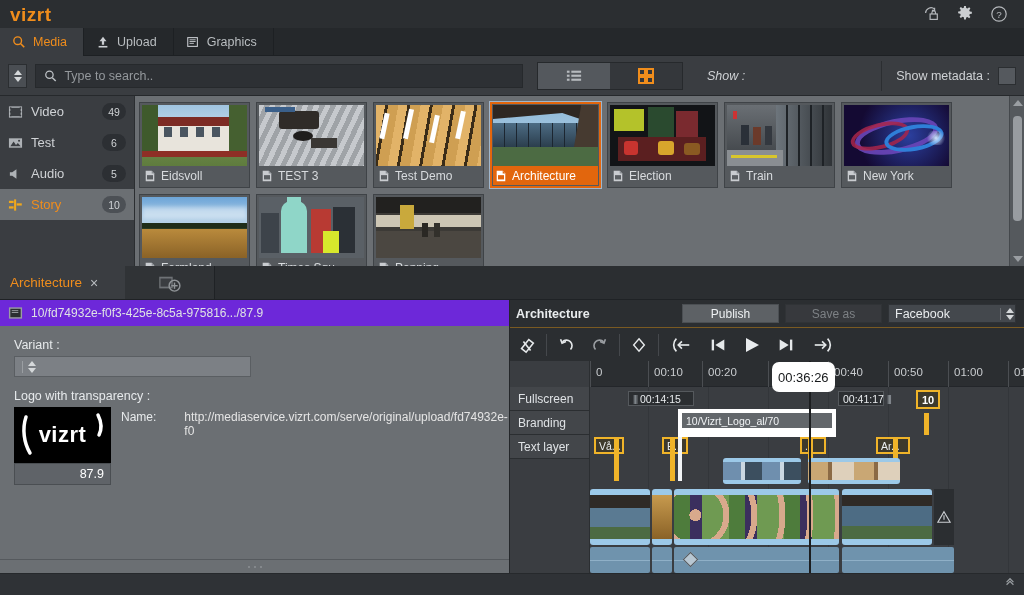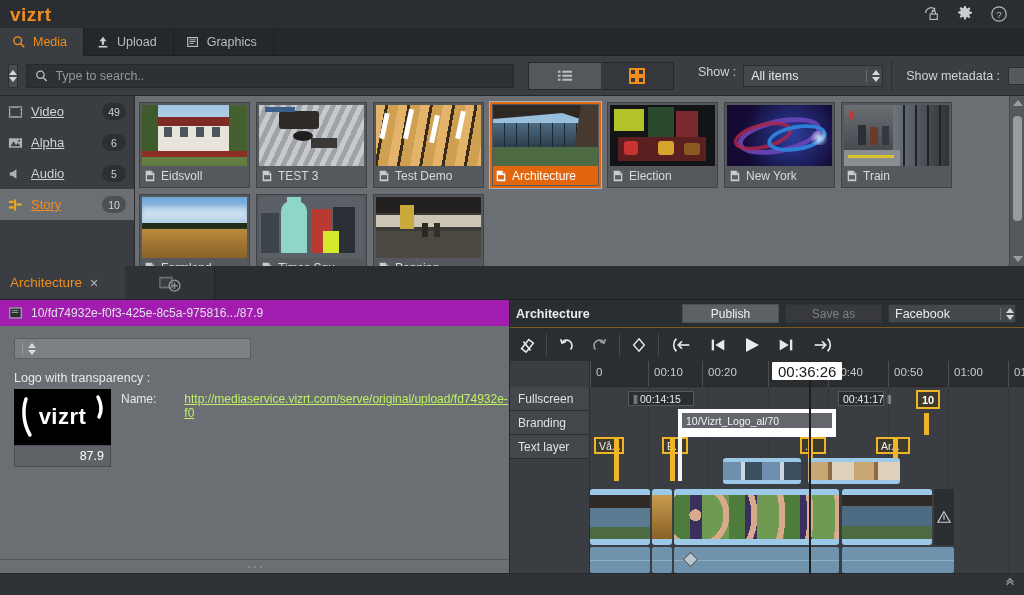--- a/index.html
+++ b/index.html
@@ -49,37 +49,37 @@
     display: flex; align-items: center; padding: 0 8px; gap: 7px;
   }
   .searchbox input {
     background: transparent; border: 0; outline: 0; color: #cfd2d5;
     font-family: "Liberation Sans", sans-serif; font-size: 12.5px; width: 100%;
   }
   .searchbox input::placeholder { color: #94989c; }
   .viewtoggle { display: flex; border: 1px solid #26292c; margin-left: 6px; }
   .vbtn { width: 72px; height: 26px; display: flex; align-items: center; justify-content: center; background: #54585d; }
   .vbtn.active { background: #34373b; }
-  .showgrp { display: flex; align-items: flex-start; gap: 7px; margin-left: 16px; }
+  .showgrp { display: flex; align-items: center; gap: 21px; margin-left: 16px; font-style: italic; }
   .lbl { color: #cfd2d5; font-size: 12.5px; white-space: nowrap; }
   .selectbox {
     width: 140px; height: 22px; background: #44484d; border: 1px solid #2b2e31;
     display: flex; align-items: center; padding: 0 4px 0 7px; color: #e3e6e8; font-size: 12.5px;
   }
   .selectbox .sv { flex: 1; }
   .sel-arrows { width: 12px; display: flex; flex-direction: column; align-items: center; gap: 2px; border-left: 1px solid #6a6e73; padding-left: 6px; }
   .metagrp { margin-left: auto; display: flex; align-items: center; gap: 8px; border-left: 1px solid #2b2e31; padding-left: 14px; height: 30px; }
   .chk { width: 18px; height: 18px; background: #55595e; border: 1px solid #2b2e31; }
 
   
   .browser { height: 170px; display: flex; flex: none; background: #6b6f73; }
   .media-sidebar { width: 135px; background: #3a3d41; flex: none; border-right: 1px solid #2b2e31; }
   .msi { height: 31px; display: flex; align-items: center; padding: 0 8px; gap: 8px; color: #cfd2d5; font-size: 13px; }
   .msi.active { background: #6b6f73; color: #f08d1c; }
-  .msi .mname { flex: 1; text-decoration: underline; }
+  .msi .mname { flex: 1; }
   .badge {
     min-width: 24px; height: 17px; border-radius: 9px; background: #2c2f33; color: #cfd2d5;
     font-size: 10.5px; display: flex; align-items: center; justify-content: center; padding: 0 6px;
   }
   .msi.active .badge { background: #4c5055; }
   .grid-wrap { flex: 1; position: relative; overflow: hidden; background: #6b6f73; }
   .grid { display: flex; flex-wrap: wrap; gap: 6px; padding: 6px 0 0 4px; }
   .card { width: 111px; background: #55595d; border: 1px solid #3f4347; padding: 2px; }
   .card.sel { border: 2px solid #e2660d; padding: 1px; outline: 1px solid #9fb6cc; }
   .thumb { width: 105px; height: 61px; overflow: hidden; position: relative; display: block; }
@@ -92,35 +92,35 @@
 
   
   .doctabs { height: 34px; background: #2b2e31; display: flex; flex: none; border-bottom: 1px solid #1f2225; }
   .dtab { width: 125px; display: flex; align-items: center; gap: 8px; padding: 0 10px; color: #f08d1c; font-size: 13.5px; background: #3a3d41; }
   .dtab .x { color: #b9bdc0; font-size: 14px; }
   .dtab-add { width: 90px; display: flex; align-items: center; justify-content: center; background: #303336; border-right: 1px solid #1f2225; }
 
   
   .editor { flex: 1; display: flex; min-height: 0; }
   .leftpane { width: 510px; flex: none; display: flex; flex-direction: column; background: #6b6f73; border-right: 1px solid #24272a; }
-  .path-bar { height: 26px; background: #a21caf; display: flex; align-items: center; gap: 8px; padding: 0 8px; color: #dfe2e5; font-size: 12px; flex: none; }
+  .path-bar { height: 26px; background: #6d28d9; display: flex; align-items: center; gap: 8px; padding: 0 8px; color: #dfe2e5; font-size: 12px; flex: none; }
   .props { flex: 1; padding: 12px 14px; background: #6b6f73; overflow: hidden; position: relative; }
   .plabel { color: #e7eaec; font-size: 12.5px; margin-bottom: 4px; }
   .variant-select {
     width: 237px; height: 21px; background: #7c8085; border: 1px solid #5a5e62;
     display: flex; align-items: center; padding: 0 3px 0 7px; color: #f2f4f5; font-size: 12.5px; margin-bottom: 12px;
   }
   .logo-row { display: flex; gap: 10px; margin-top: 4px; }
   .logo-box {
     width: 97px; height: 56px; background: #000; display: flex; align-items: center; justify-content: center;
     position: relative; flex: none;
   }
   .logo-box .lg { color: #fff; font-size: 22px; font-weight: bold; letter-spacing: .5px; }
   .name-row { display: flex; gap: 28px; font-size: 12px; color: #e7eaec; padding-top: 3px; }
-  .name-row .nv { color: #bef264; text-decoration: underline; }
+  .name-row .nv { color: #e5e5e5; }
   .alpha-label { margin-top: 10px; }
   .alpha-field {
     width: 97px; height: 22px; background: #5f6368; border: 1px solid #4a4e52;
     display: flex; align-items: center; justify-content: flex-end; padding-right: 6px;
     color: #fff; font-size: 12.5px;
   }
   .hsplit { height: 14px; background: #6b6f73; border-top: 1px solid #55595d; display: flex; align-items: center; justify-content: center; flex: none; }
 
   
   .rightpane { flex: 1; display: flex; flex-direction: column; background: #3a3d41; min-width: 0; }
@@ -158,22 +158,22 @@
   .wbar { position: absolute; width: 4px; background: #f2f4f6; }
   .vclip { position: absolute; background: #9cc9e8; border-radius: 3px; overflow: hidden; }
   .vclip .strip { position: absolute; left: 0; right: 0; top: 6px; bottom: 6px; overflow: hidden; display: flex; }
   .vclip.small .strip { top: 4px; bottom: 4px; }
   .aclip { position: absolute; background: #6f93ad; border-radius: 2px; }
   .aline { position: absolute; left: 0; right: 0; top: 50%; height: 1px; background: #8fb0c7; }
   .diamond { position: absolute; width: 11px; height: 11px; background: #b8c7d2; border: 1px solid #55595d; transform: rotate(45deg); }
   .warn-box { position: absolute; background: #2b2e31; display: flex; align-items: center; justify-content: center; }
   .playhead { position: absolute; top: 0; bottom: 0; width: 2px; background: #1c1e20; }
   .ph-flag {
-    position: absolute; top: 1px; background: #fff; color: #16181a; font-size: 15px;
-    height: 18px; display: flex; align-items: center; padding: 0 6px; border-radius: 1px; white-space: nowrap;
+    position: absolute; top: 1px; background: #fff; color: #16181a; font-size: 13px;
+    height: 30px; display: flex; align-items: center; padding: 0 6px; border-radius: 7px; white-space: nowrap;
   }
   .statusbar { height: 22px; background: #2f3236; display: flex; align-items: center; justify-content: flex-end; padding-right: 8px; flex: none; border-top: 1px solid #26292c; }
 
   
   .sc { width: 100%; height: 100%; position: relative; overflow: hidden; }
   .sky { position: absolute; inset: 0; }
 </style>
 </head>
 <body>
 
@@ -258,27 +258,20 @@
         <svg width="16" height="16" viewBox="0 0 16 16">
           <rect x="1" y="1" width="6" height="6" fill="none" stroke="#f08d1c" stroke-width="2"></rect>
           <rect x="9" y="1" width="6" height="6" fill="none" stroke="#f08d1c" stroke-width="2"></rect>
           <rect x="1" y="9" width="6" height="6" fill="none" stroke="#f08d1c" stroke-width="2"></rect>
           <rect x="9" y="9" width="6" height="6" fill="none" stroke="#f08d1c" stroke-width="2"></rect>
         </svg>
       </div>
     </div>
     <div class="showgrp">
       <span class="lbl">Show :</span>
-      <div class="selectbox">
-        <span class="sv">All items</span>
-        <span class="sel-arrows">
-          <span class="spin-up"></span>
-            <span class="spin-dn"></span>
-        </span>
-      </div>
     </div>
     <div class="metagrp">
       <span class="lbl">Show metadata :</span>
       <span class="chk"></span>
     </div>
   </div>
 
   <div class="browser">
     <div class="media-sidebar">
       <div class="msi">
@@ -294,21 +287,21 @@
           </svg>
         <span class="mname">Video</span>
         <span class="badge">49</span>
       </div>
       <div class="msi">
         <svg width="15" height="14" viewBox="0 0 16 14">
             <rect x="1" y="2" width="14" height="10" fill="#aeb2b6"></rect>
             <path d="M2.5 10.5 L6 5.5 L8.5 9 L10.5 7 L13.5 10.5 Z" fill="#3a3d41"></path>
             <circle cx="11.8" cy="4.6" r="1.1" fill="#3a3d41"></circle>
           </svg>
-        <span class="mname">Alpha</span>
+        <span class="mname">Test</span>
         <span class="badge">6</span>
       </div>
       <div class="msi">
         <svg width="15" height="14" viewBox="0 0 16 14">
             <path d="M9 2 L4.5 5.2 H2 v3.6 h2.5 L9 12 Z" fill="#aeb2b6"></path>
           </svg>
         <span class="mname">Audio</span>
         <span class="badge">5</span>
       </div>
       <div class="msi active">
@@ -432,40 +425,20 @@
                 <path d="M9 1v3h3" fill="#8d9196"></path>
                 <rect x="3.5" y="6" width="7" height="5" fill="#5b5f63"></rect>
               </svg>
             <span class="cname">Election</span>
           </div>
         </div>
 
         <div class="card">
           <div class="thumb">
             <div class="sc">
-                <div class="sky" style="background:radial-gradient(circle at 62% 50%,#2b3f9e,#140a33 70%)"></div>
-            <div style="position:absolute;left:10px;top:14px;width:85px;height:34px;border:5px solid #6a46b8;border-radius:50%;transform:rotate(-12deg);opacity:.9"></div>
-            <div style="position:absolute;left:6px;top:18px;width:60px;height:26px;border:4px solid #a8264a;border-radius:50%;transform:rotate(-14deg);opacity:.85"></div>
-            <div style="position:absolute;left:40px;top:20px;width:60px;height:26px;border:4px solid #2f7fd8;border-radius:50%;transform:rotate(-10deg)"></div>
-            <div style="position:absolute;right:2px;top:26px;width:22px;height:14px;background:radial-gradient(circle,#cfe4ff,transparent 70%)"></div>
-              </div>
-          </div>
-          <div class="cap">
-            <svg width="12" height="12" viewBox="0 0 14 14">
-                <path d="M2 1h7l3 3v9H2z" fill="#c9ccd0"></path>
-                <path d="M9 1v3h3" fill="#8d9196"></path>
-                <rect x="3.5" y="6" width="7" height="5" fill="#5b5f63"></rect>
-              </svg>
-            <span class="cname">New York</span>
-          </div>
-        </div>
-
-        <div class="card">
-          <div class="thumb">
-            <div class="sc">
                 <div class="sky" style="background:linear-gradient(#6a6f74,#3a3e42)"></div>
             <div style="position:absolute;right:0;top:0;width:56px;height:61px;background:linear-gradient(90deg,#6d757c,#2f3337)"></div>
             <div style="position:absolute;right:0;top:0;width:56px;height:61px;background:repeating-linear-gradient(90deg,transparent 0 10px,#1e2226 10px 12px)"></div>
             <div style="position:absolute;left:0;bottom:0;width:56px;height:16px;background:#8a8e92"></div>
             <div style="position:absolute;left:4px;bottom:8px;width:46px;height:3px;background:#d8c62c"></div>
             <div style="position:absolute;left:14px;top:20px;width:8px;height:20px;background:#2a3038"></div>
             <div style="position:absolute;left:26px;top:22px;width:8px;height:18px;background:#6b3a2a"></div>
             <div style="position:absolute;left:38px;top:21px;width:7px;height:19px;background:#33383f"></div>
             <div style="position:absolute;left:6px;top:6px;width:4px;height:8px;background:#c33"></div>
               </div>
@@ -476,20 +449,40 @@
                 <path d="M9 1v3h3" fill="#8d9196"></path>
                 <rect x="3.5" y="6" width="7" height="5" fill="#5b5f63"></rect>
               </svg>
             <span class="cname">Train</span>
           </div>
         </div>
 
         <div class="card">
           <div class="thumb">
             <div class="sc">
+                <div class="sky" style="background:radial-gradient(circle at 62% 50%,#2b3f9e,#140a33 70%)"></div>
+            <div style="position:absolute;left:10px;top:14px;width:85px;height:34px;border:5px solid #6a46b8;border-radius:50%;transform:rotate(-12deg);opacity:.9"></div>
+            <div style="position:absolute;left:6px;top:18px;width:60px;height:26px;border:4px solid #a8264a;border-radius:50%;transform:rotate(-14deg);opacity:.85"></div>
+            <div style="position:absolute;left:40px;top:20px;width:60px;height:26px;border:4px solid #2f7fd8;border-radius:50%;transform:rotate(-10deg)"></div>
+            <div style="position:absolute;right:2px;top:26px;width:22px;height:14px;background:radial-gradient(circle,#cfe4ff,transparent 70%)"></div>
+              </div>
+          </div>
+          <div class="cap">
+            <svg width="12" height="12" viewBox="0 0 14 14">
+                <path d="M2 1h7l3 3v9H2z" fill="#c9ccd0"></path>
+                <path d="M9 1v3h3" fill="#8d9196"></path>
+                <rect x="3.5" y="6" width="7" height="5" fill="#5b5f63"></rect>
+              </svg>
+            <span class="cname">New York</span>
+          </div>
+        </div>
+
+        <div class="card">
+          <div class="thumb">
+            <div class="sc">
                 <div class="sky" style="background:linear-gradient(#6da5d8,#b9d4e8 45%,#2c3b22 46%,#2c3b22 52%,#b98a3c 53%,#8a6227)"></div>
             <div style="position:absolute;left:0;top:10px;width:105px;height:12px;background:rgba(255,255,255,.45);filter:blur(2px)"></div>
             <div style="position:absolute;left:0;top:26px;width:105px;height:5px;background:#1f2d18"></div>
               </div>
           </div>
           <div class="cap">
             <svg width="12" height="12" viewBox="0 0 14 14">
                 <path d="M2 1h7l3 3v9H2z" fill="#c9ccd0"></path>
                 <path d="M9 1v3h3" fill="#8d9196"></path>
                 <rect x="3.5" y="6" width="7" height="5" fill="#5b5f63"></rect>
@@ -579,20 +572,21 @@
         <svg width="15" height="14" viewBox="0 0 16 14">
             <rect x="1" y="1" width="14" height="12" fill="#9a9ea2"></rect>
             <rect x="2.5" y="2.5" width="11" height="9" fill="#2b2e31"></rect>
             <rect x="4" y="4" width="7" height="1" fill="#9a9ea2"></rect>
             <rect x="4" y="6" width="7" height="1" fill="#9a9ea2"></rect>
           </svg>
         <span>10/fd74932e-f0f3-425e-8c5a-975816.../87.9</span>
       </div>
 
       <div class="props">
+        <div class="plabel">Variant :</div>
         <div class="variant-select">
           <span class="sel-arrows" style="border-left:1px solid #9a9ea2">
             <span class="spin-up"></span>
               <span class="spin-dn"></span>
           </span>
         </div>
 
         <div class="plabel">Logo with transparency :</div>
 
         <div class="logo-row">

